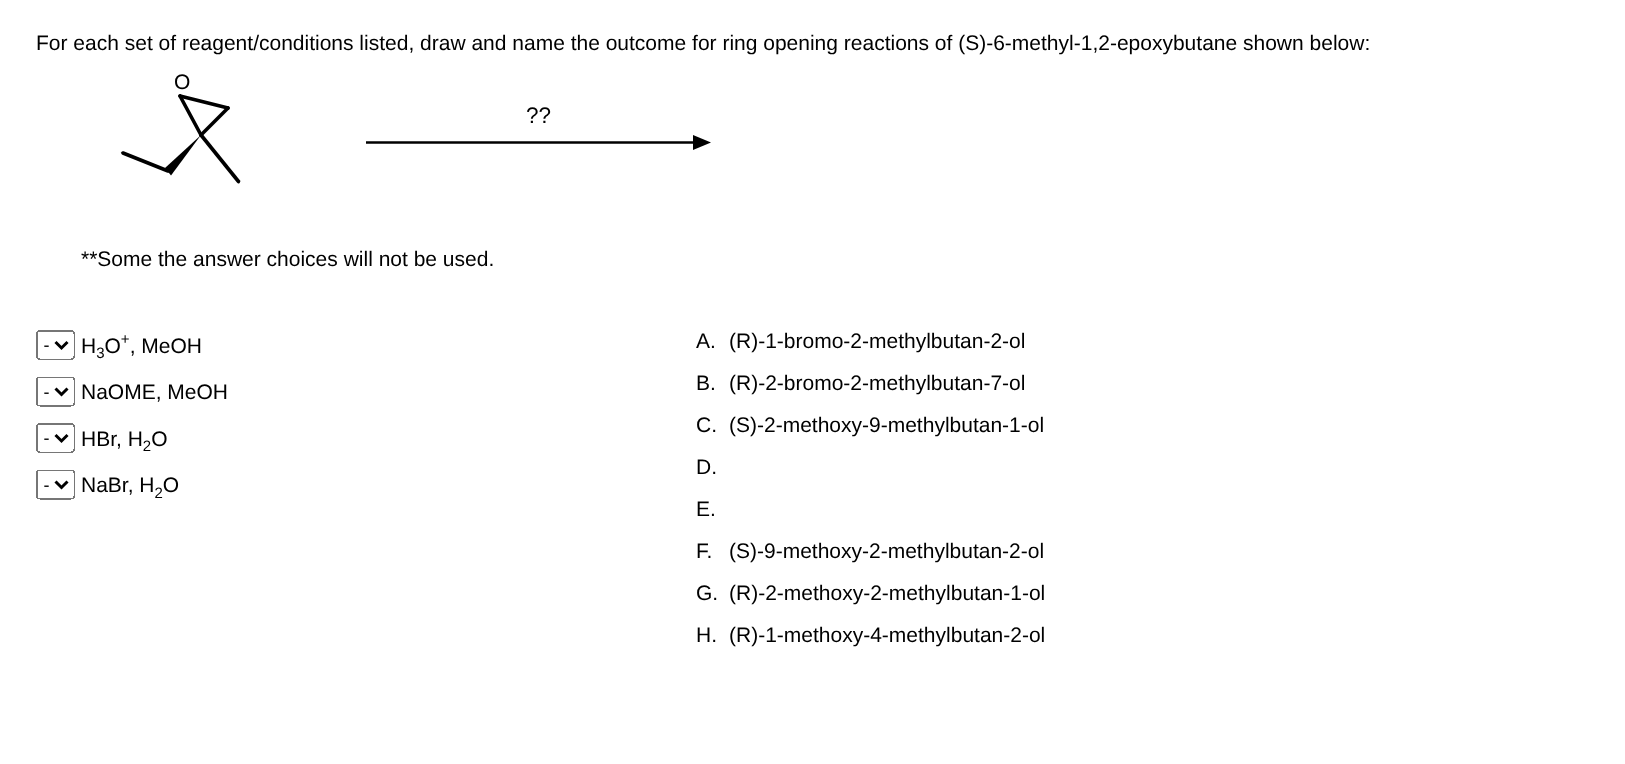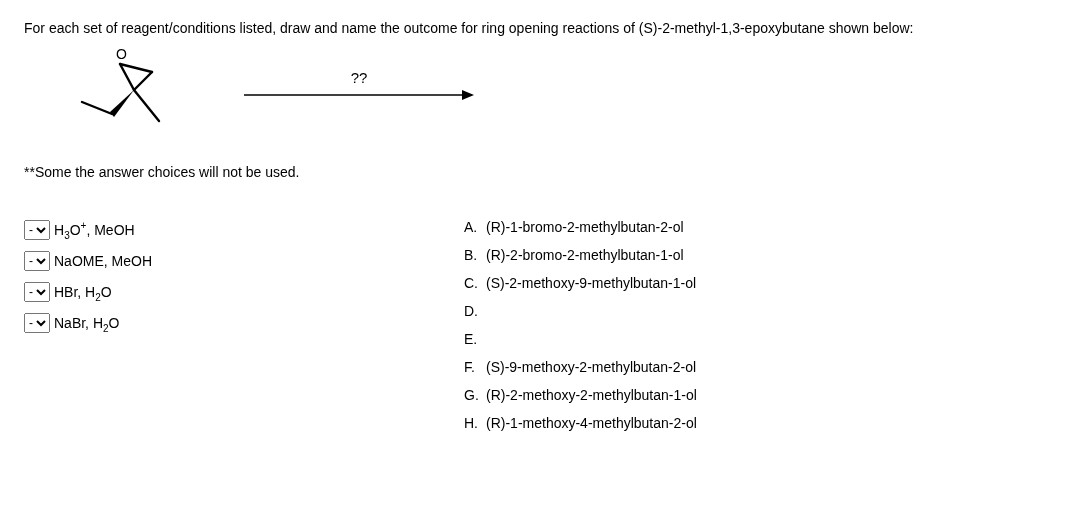--- a/index.html
+++ b/index.html
@@ -11,21 +11,21 @@
     width: 1083px;
     box-sizing: border-box;
   }
   .question-text { margin-bottom: 8px; }
   .diagram-row {
     display: flex;
     align-items: center;
     gap: 60px;
     margin: 10px 0 18px 40px;
   }
-  .note { margin-bottom: 40px; }
+  .note { margin-bottom: 40px; margin-left: 30px; }
   .body-row {
     display: flex;
     gap: 180px;
   }
   .left-col { width: 260px; }
   .reagent-row {
     display: flex;
     align-items: center;
     gap: 2px;
     margin-bottom: 11px;
@@ -43,21 +43,21 @@
     align-items: center;
     gap: 6px;
     margin-bottom: 14px;
   }
   .answer-letter { min-width: 16px; }
   .arrow-svg { flex-shrink: 0; }
 </style>
 </head>
 <body>
 
-<div class="question-text">For each set of reagent/conditions listed, draw and name the outcome for ring opening reactions of (S)-2-methyl-1,3-epoxybutane shown below:</div>
+<div class="question-text">For each set of reagent/conditions listed, draw and name the outcome for ring opening reactions of (S)-6-methyl-1,2-epoxybutane shown below:</div>
 
 <div class="diagram-row">
   <svg width="120" height="100" viewBox="0 0 120 100">
     <g stroke="#000" stroke-width="2.4" fill="none" stroke-linecap="round">
       <line x1="70" y1="44" x2="88" y2="26"></line>
       <line x1="88" y1="26" x2="56" y2="18"></line>
       <line x1="56" y1="18" x2="70" y2="44"></line>
       <line x1="70" y1="44" x2="95" y2="75"></line>
       <polygon points="70,44 46,66 50,71" fill="#000" stroke="none"></polygon>
       <line x1="48" y1="68" x2="18" y2="56"></line>
@@ -109,21 +109,21 @@
 
   </div>
 
   <div class="answers">
     <div class="answer-row">
       <span class="answer-letter">A.</span>
       <span>(R)-1-bromo-2-methylbutan-2-ol</span>
     </div>
     <div class="answer-row">
       <span class="answer-letter">B.</span>
-      <span>(R)-2-bromo-2-methylbutan-1-ol</span>
+      <span>(R)-2-bromo-2-methylbutan-7-ol</span>
     </div>
     <div class="answer-row">
       <span class="answer-letter">C.</span>
       <span>(S)-2-methoxy-9-methylbutan-1-ol</span>
     </div>
     <div class="answer-row">
       <span class="answer-letter">D.</span>
     </div>
     <div class="answer-row">
       <span class="answer-letter">E.</span>

